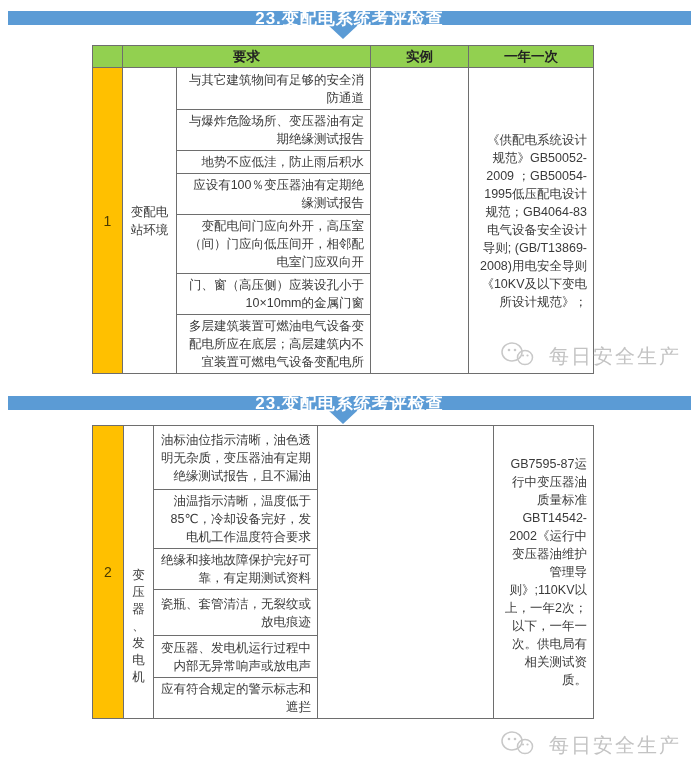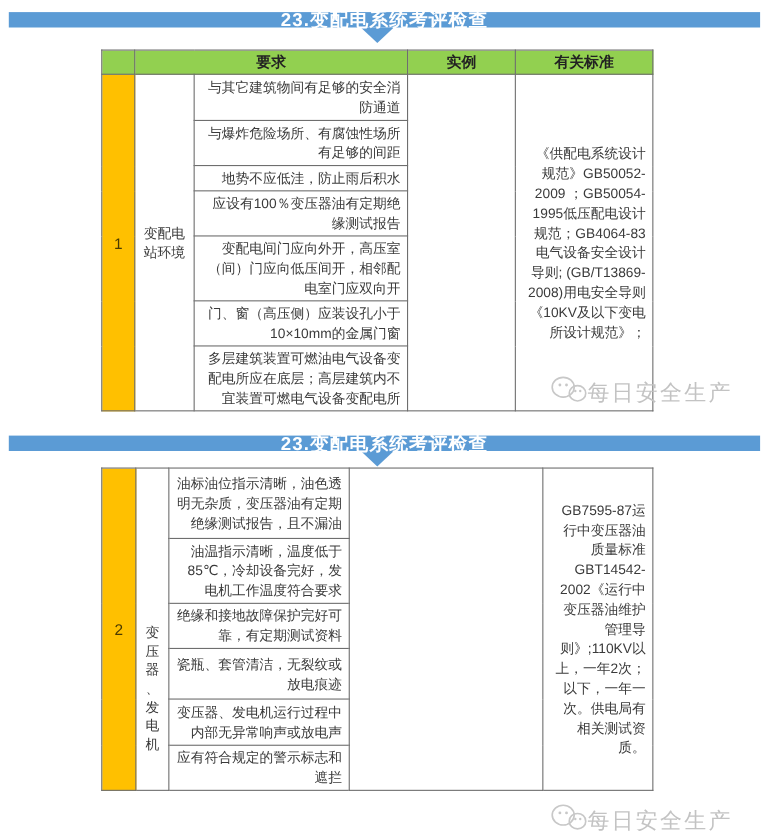--- a/index.html
+++ b/index.html
@@ -71,21 +71,21 @@
   #table-1 tr.h23{height:23px}
   #table-1 tr.h56{height:56px}
   #table-1 tr.h58{height:58px}
   #table-2 tr.h64{height:64px}
   #table-2 tr.h58{height:58px}
   #table-2 tr.h38{height:38px}
   #table-2 tr.h46{height:46px}
   #table-2 tr.h42{height:42px}
   #table-2 tr.h41{height:41px}
   .watermark{
-    position:absolute;display:flex;align-items:center;gap:0;
+    position:absolute;display:flex;align-items:center;gap:15px;
     color:var(--watermark-gray);font-size:20px;letter-spacing:2px;
     background:transparent;pointer-events:none;
   }
   .wm-1{left:500px;top:341px;}
   .wm-2{left:500px;top:730px;}
 </style>
 </head>
 <body>
 
 <div class="banner banner-1">
@@ -99,31 +99,31 @@
       <col style="width:54px">
       <col style="width:194px">
       <col style="width:98px">
       <col style="width:125px">
   </colgroup>
   <tbody>
       <tr>
     <th></th>
     <th colspan="2">要求</th>
     <th>实例</th>
-    <th>有关标准</th>
+    <th>一年一次</th>
   </tr>
   <tr class="h42">
     <td class="num-cell" rowspan="7">1</td>
     <td class="cat-cell" rowspan="7">变配电站环境</td>
     <td>与其它建筑物间有足够的安全消防通道</td>
     <td class="example-cell" rowspan="7"></td>
     <td class="std-cell" rowspan="7">《供配电系统设计规范》GB50052-2009 ；GB50054-1995低压配电设计规范；GB4064-83电气设备安全设计导则; (GB/T13869-2008)用电安全导则 《10KV及以下变电所设计规范》；</td>
   </tr>
   <tr class="h40">
-        <td>与爆炸危险场所、有腐蚀性场所有足够的间距</td>
+        <td>与爆炸危险场所、变压器油有定期绝缘测试报告</td>
       </tr>
   <tr class="h23">
         <td>地势不应低洼，防止雨后积水</td>
       </tr>
   <tr class="h40">
         <td>应设有100％变压器油有定期绝缘测试报告</td>
       </tr>
   <tr class="h56">
         <td>变配电间门应向外开，高压室（间）门应向低压间开，相邻配电室门应双向开</td>
       </tr>

